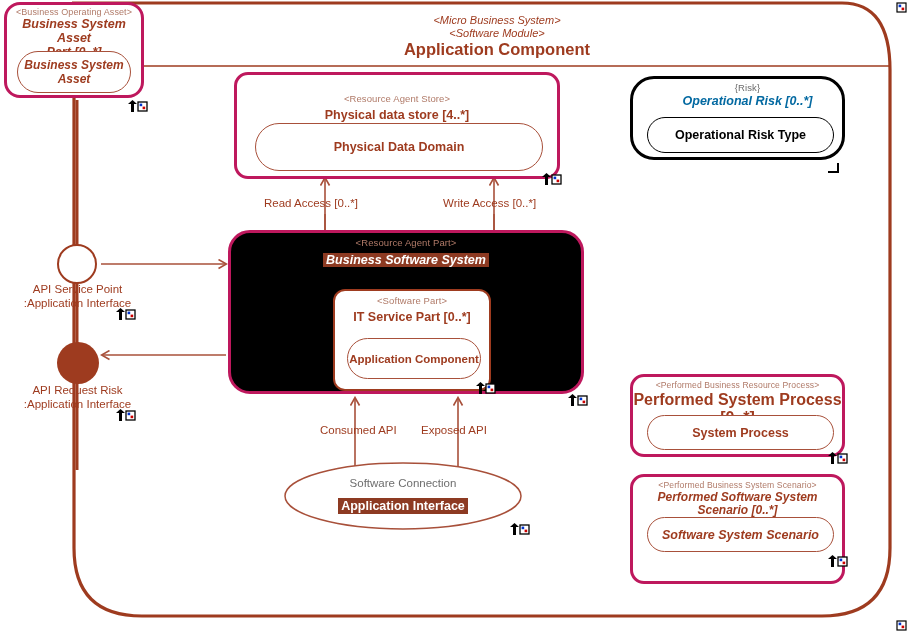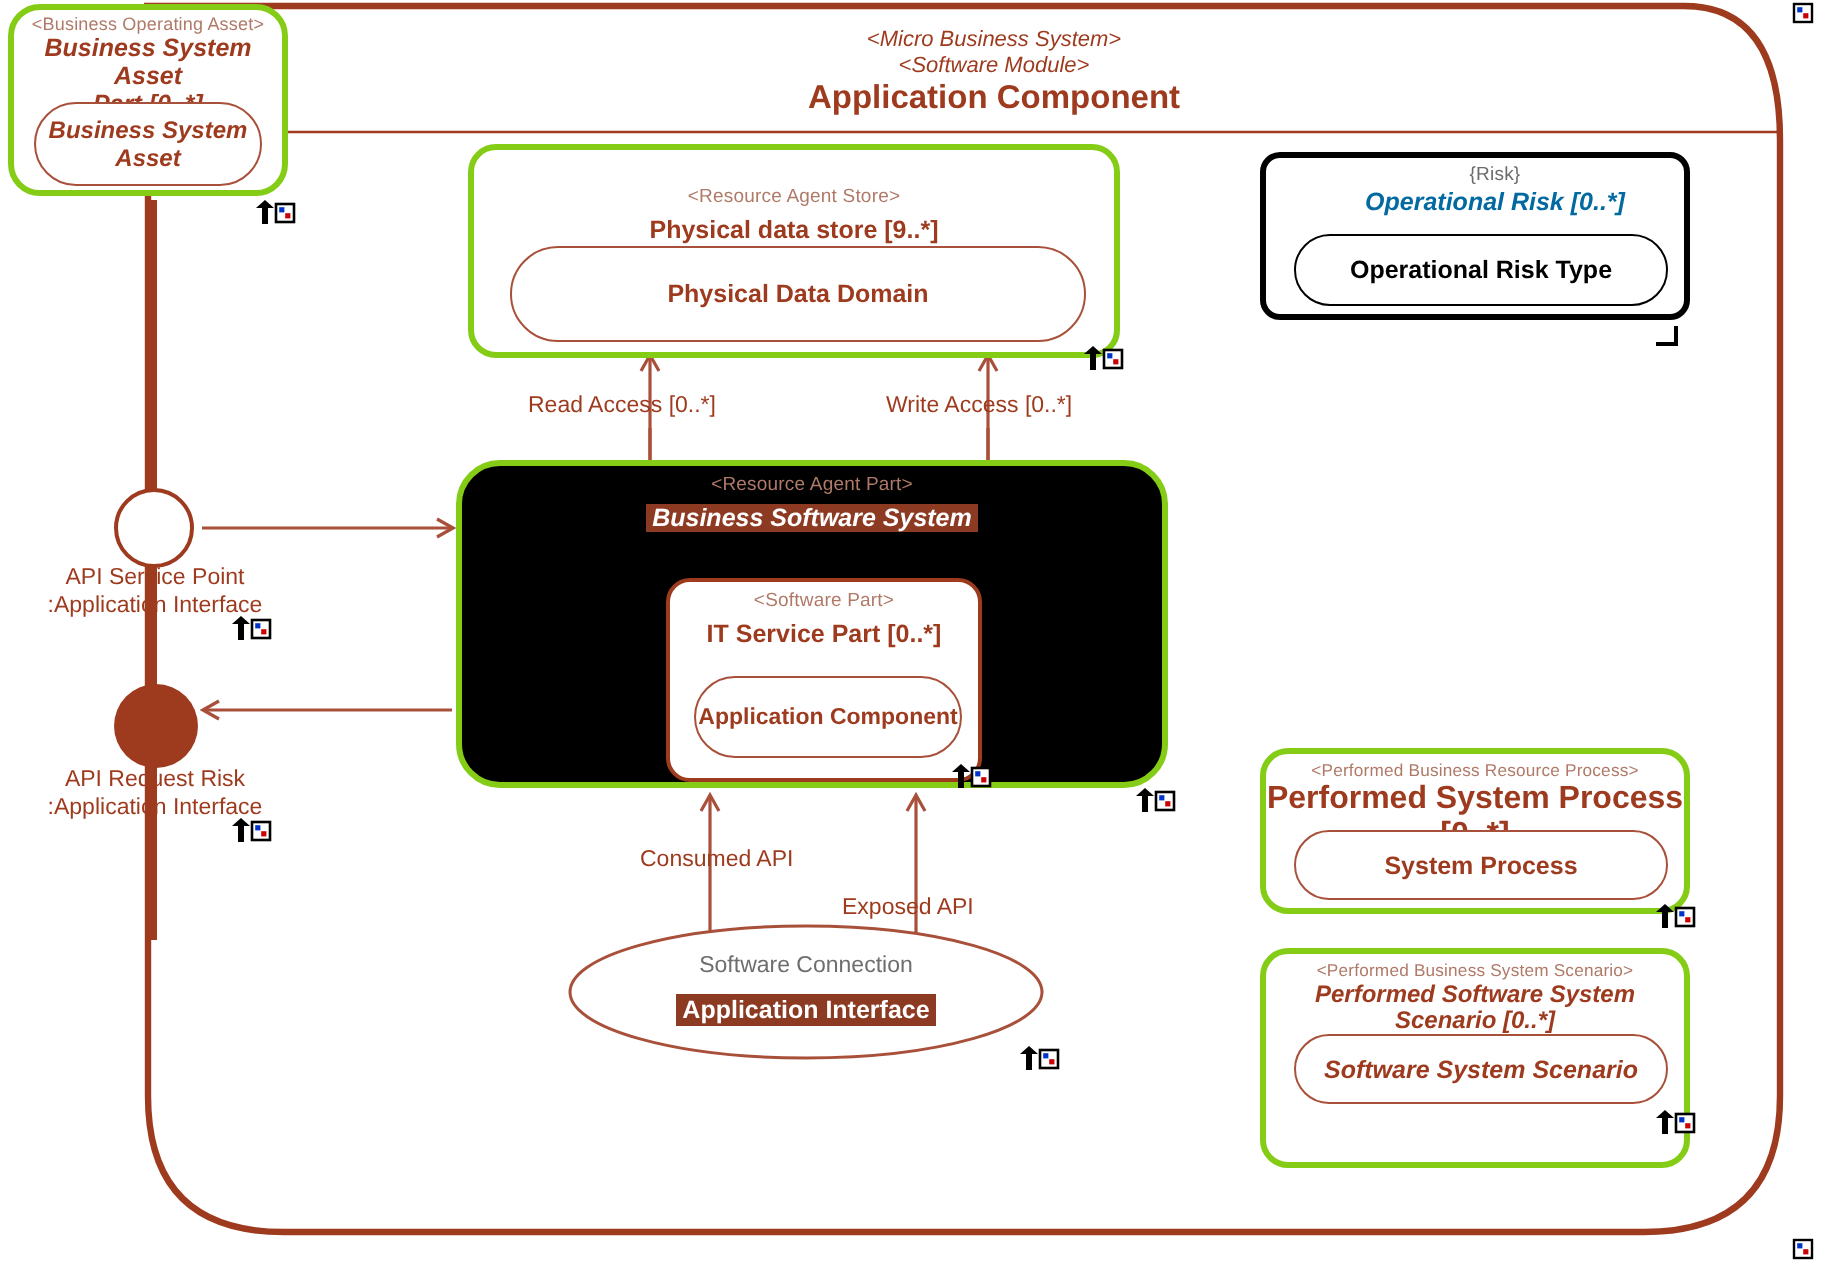--- a/index.html
+++ b/index.html
@@ -19,21 +19,21 @@
   }
   .stereo{
       font-size:9.5px;color:#b07a68;font-style:normal;letter-spacing:.1px;
       white-space:nowrap;
   }
   .nm{font-size:12.5px;font-weight:bold;}
   .nm.ital{font-style:italic;}
 
   
   .partbox{
-      border:3px solid #84cc16;border-radius:14px;background:#ffffff;
+      border:3px solid #be185d;border-radius:14px;background:#ffffff;
   }
   .partbox.black{border-color:#000000;}
   .partbox.filled{background:#000000;}
 
   
   .stadium{
       position:absolute;box-sizing:border-box;
       border:1.4px solid #a8503a;border-radius:999px;background:#ffffff;
       display:flex;align-items:center;justify-content:center;
       color:#9e3b1f;font-size:12.5px;font-weight:bold;text-align:center;
@@ -135,34 +135,34 @@
       <path d="M2,12 L9,12 L9,4 L6,4 L10.5,0 L15,4 L12,4 L12,12" fill="#000"></path>
       <rect x="16" y="2" width="9" height="9" fill="#fff" stroke="#000" stroke-width="1.3"></rect>
       <rect x="17.6" y="3.6" width="2.6" height="2.6" fill="#0033cc"></rect>
       <rect x="20.6" y="6.6" width="2.6" height="2.6" fill="#cc0000"></rect>
     </svg>
   </div>
 
   <div class="node partbox" style="left:234px;top:72px;width:326px;height:107px;">
     <div class="title" style="margin-top:19px;">
       <div class="stereo">&lt;Resource Agent Store&gt;</div>
-      <div class="nm" style="margin-top:3px;">Physical data store [9..*]</div>
+      <div class="nm" style="margin-top:3px;">Physical data store [4..*]</div>
     </div>
     <div class="stadium" style="left:18px;top:48px;width:288px;height:48px;">Physical Data Domain</div>
   </div>
   <div class="tag" style="left:536px;top:173px;">
     <svg width="26" height="14" viewBox="0 0 26 14">
       <path d="M2,12 L9,12 L9,4 L6,4 L10.5,0 L15,4 L12,4 L12,12" fill="#000"></path>
       <rect x="16" y="2" width="9" height="9" fill="#fff" stroke="#000" stroke-width="1.3"></rect>
       <rect x="17.6" y="3.6" width="2.6" height="2.6" fill="#0033cc"></rect>
       <rect x="20.6" y="6.6" width="2.6" height="2.6" fill="#cc0000"></rect>
     </svg>
   </div>
 
-  <div class="node partbox black" style="left:630px;top:76px;width:215px;height:84px;border-radius:10px;padding-left:20px;">
+  <div class="node partbox black" style="left:630px;top:76px;width:215px;height:84px;border-radius:24px;padding-left:20px;">
     <div class="title" style="margin-top:4px;">
       <div class="stereo" style="color:#6b6b6b;font-size:9.5px;">{Risk}</div>
       <div class="nm ital" style="color:#0369a1;">Operational Risk [0..*]</div>
     </div>
     <div class="stadium black" style="left:14px;top:38px;width:187px;height:36px;border-width:1.6px;">Operational Risk Type</div>
   </div>
 
   <div class="node partbox filled" style="left:228px;top:230px;width:356px;height:164px;border-radius:22px;">
     <div class="title" style="margin-top:5px;">
       <div class="stereo">&lt;Resource Agent Part&gt;</div>
@@ -252,21 +252,21 @@
       <path d="M2,12 L9,12 L9,4 L6,4 L10.5,0 L15,4 L12,4 L12,12" fill="#000"></path>
       <rect x="16" y="2" width="9" height="9" fill="#fff" stroke="#000" stroke-width="1.3"></rect>
       <rect x="17.6" y="3.6" width="2.6" height="2.6" fill="#0033cc"></rect>
       <rect x="20.6" y="6.6" width="2.6" height="2.6" fill="#cc0000"></rect>
     </svg>
   </div>
 
   <div class="label" style="left:264px;top:197px;">Read Access [0..*]</div>
   <div class="label" style="left:443px;top:197px;">Write Access [0..*]</div>
   <div class="label" style="left:320px;top:424px;">Consumed API</div>
-  <div class="label" style="left:421px;top:424px;margin-top:24px;">Exposed API</div>
+  <div class="label" style="left:421px;top:424px;">Exposed API</div>
 
   <div class="elltext" style="left:303px;top:476px;width:200px;">
     <div class="label gray" style="position:static;color:#6e6e6e;">Software Connection</div>
     <div style="margin-top:2px;">
       <span class="hl" style="font-style:normal;">Application Interface</span>
     </div>
   </div>
   <div class="tag" style="left:504px;top:523px;">
     <svg width="26" height="14" viewBox="0 0 26 14">
       <path d="M2,12 L9,12 L9,4 L6,4 L10.5,0 L15,4 L12,4 L12,12" fill="#000"></path>

